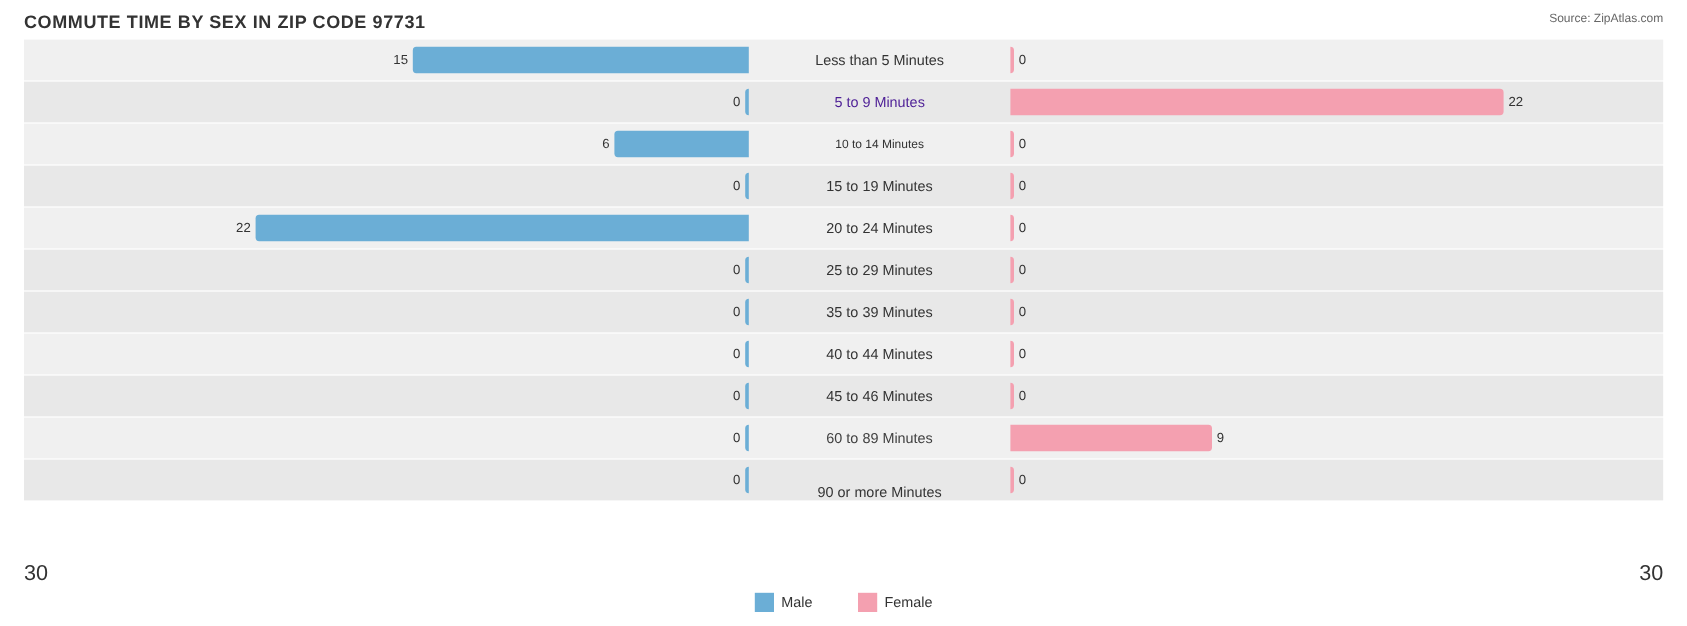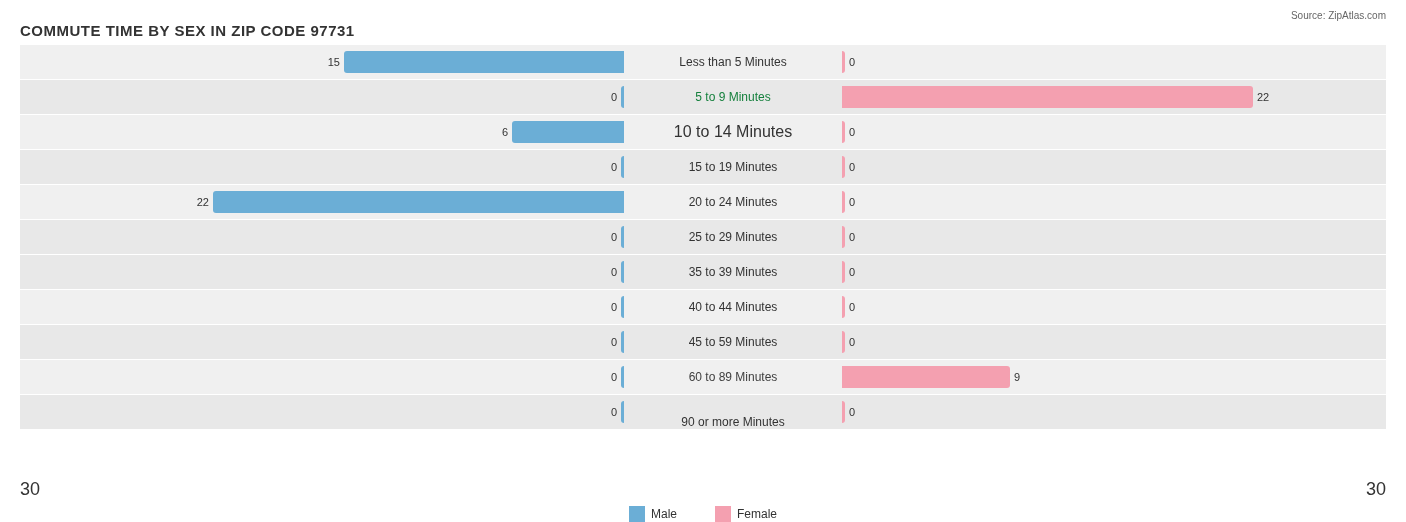--- a/index.html
+++ b/index.html
@@ -17,21 +17,20 @@
       padding: 10px 20px 40px 20px;
       position: relative;
     }
     .title {
       font-size: 15px;
       font-weight: bold;
       text-transform: uppercase;
       color: #333;
       margin-bottom: 6px;
       letter-spacing: 0.5px;
-      margin-top: 12px;
     }
     .source {
       position: absolute;
       top: 10px;
       right: 20px;
       font-size: 10px;
       color: #666;
     }
     .chart-area {
       position: relative;
@@ -150,32 +149,32 @@
         <div class="female-bar-container" style="display: flex; align-items: center; justify-content: flex-start; width: 590px; padding-left: 4px; flex-shrink: 0;">
           <div style="height: 22px; background: rgb(244, 160, 176); border-radius: 0px 3px 3px 0px; width: 3px; flex-shrink: 0;"></div>
           <span style="font-size: 11px; color: rgb(51, 51, 51); margin-left: 4px;">0</span>
         </div>
       </div>
       <div class="row" style="display: flex; align-items: center; height: 34px; margin-bottom: 1px; background: rgb(232, 232, 232); position: relative;">
         <div class="male-bar-container" style="display: flex; align-items: center; justify-content: flex-end; width: 590px; padding-right: 4px; flex-shrink: 0;">
           <span style="font-size: 11px; color: rgb(51, 51, 51); margin-right: 4px;">0</span>
           <div style="height: 22px; background: rgb(107, 174, 214); border-radius: 3px 0px 0px 3px; width: 3px; flex-shrink: 0;"></div>
         </div>
-        <div class="label-center" style="width: 210px; text-align: center; font-size: 12px; color: #15803d; flex-shrink: 0; padding: 0px 4px;">5 to 9 Minutes</div>
+        <div class="label-center" style="width: 210px; text-align: center; font-size: 12px; color: #4c1d95; flex-shrink: 0; padding: 0px 4px;">5 to 9 Minutes</div>
         <div class="female-bar-container" style="display: flex; align-items: center; justify-content: flex-start; width: 590px; padding-left: 4px; flex-shrink: 0;">
           <div class="bar-female" style="height: 22px; background: rgb(244, 160, 176); border-radius: 0px 3px 3px 0px; width: 411px; flex-shrink: 0;"></div>
           <span class="val-female" style="font-size: 11px; color: rgb(51, 51, 51); margin-left: 4px; flex-shrink: 0;">22</span>
         </div>
       </div>
       <div class="row" style="display: flex; align-items: center; height: 34px; margin-bottom: 1px; background: rgb(240, 240, 240); position: relative;">
         <div class="male-bar-container" style="display: flex; align-items: center; justify-content: flex-end; width: 590px; padding-right: 4px; flex-shrink: 0;">
           <span class="val-male" style="font-size: 11px; color: rgb(51, 51, 51); margin-right: 4px; flex-shrink: 0;">6</span>
           <div class="bar-male" style="height: 22px; background: rgb(107, 174, 214); border-radius: 3px 0px 0px 3px; width: 112px; flex-shrink: 0;"></div>
         </div>
-        <div class="label-center" style="width: 210px; text-align: center; font-size: 16px; color: rgb(51, 51, 51); flex-shrink: 0; padding: 0px 4px;">10 to 14 Minutes</div>
+        <div class="label-center" style="width: 210px; text-align: center; font-size: 10px; color: rgb(51, 51, 51); flex-shrink: 0; padding: 0px 4px;">10 to 14 Minutes</div>
         <div class="female-bar-container" style="display: flex; align-items: center; justify-content: flex-start; width: 590px; padding-left: 4px; flex-shrink: 0;">
           <div style="height: 22px; background: rgb(244, 160, 176); border-radius: 0px 3px 3px 0px; width: 3px; flex-shrink: 0;"></div>
           <span style="font-size: 11px; color: rgb(51, 51, 51); margin-left: 4px;">0</span>
         </div>
       </div>
       <div class="row" style="display: flex; align-items: center; height: 34px; margin-bottom: 1px; background: rgb(232, 232, 232); position: relative;">
         <div class="male-bar-container" style="display: flex; align-items: center; justify-content: flex-end; width: 590px; padding-right: 4px; flex-shrink: 0;">
           <span style="font-size: 11px; color: rgb(51, 51, 51); margin-right: 4px;">0</span>
           <div style="height: 22px; background: rgb(107, 174, 214); border-radius: 3px 0px 0px 3px; width: 3px; flex-shrink: 0;"></div>
         </div>
@@ -227,21 +226,21 @@
         <div class="female-bar-container" style="display: flex; align-items: center; justify-content: flex-start; width: 590px; padding-left: 4px; flex-shrink: 0;">
           <div style="height: 22px; background: rgb(244, 160, 176); border-radius: 0px 3px 3px 0px; width: 3px; flex-shrink: 0;"></div>
           <span style="font-size: 11px; color: rgb(51, 51, 51); margin-left: 4px;">0</span>
         </div>
       </div>
       <div class="row" style="display: flex; align-items: center; height: 34px; margin-bottom: 1px; background: rgb(232, 232, 232); position: relative;">
         <div class="male-bar-container" style="display: flex; align-items: center; justify-content: flex-end; width: 590px; padding-right: 4px; flex-shrink: 0;">
           <span style="font-size: 11px; color: rgb(51, 51, 51); margin-right: 4px;">0</span>
           <div style="height: 22px; background: rgb(107, 174, 214); border-radius: 3px 0px 0px 3px; width: 3px; flex-shrink: 0;"></div>
         </div>
-        <div class="label-center" style="width: 210px; text-align: center; font-size: 12px; color: rgb(51, 51, 51); flex-shrink: 0; padding: 0px 4px;">45 to 59 Minutes</div>
+        <div class="label-center" style="width: 210px; text-align: center; font-size: 12px; color: rgb(51, 51, 51); flex-shrink: 0; padding: 0px 4px;">45 to 46 Minutes</div>
         <div class="female-bar-container" style="display: flex; align-items: center; justify-content: flex-start; width: 590px; padding-left: 4px; flex-shrink: 0;">
           <div style="height: 22px; background: rgb(244, 160, 176); border-radius: 0px 3px 3px 0px; width: 3px; flex-shrink: 0;"></div>
           <span style="font-size: 11px; color: rgb(51, 51, 51); margin-left: 4px;">0</span>
         </div>
       </div>
       <div class="row" style="display: flex; align-items: center; height: 34px; margin-bottom: 1px; background: rgb(240, 240, 240); position: relative;">
         <div class="male-bar-container" style="display: flex; align-items: center; justify-content: flex-end; width: 590px; padding-right: 4px; flex-shrink: 0;">
           <span style="font-size: 11px; color: rgb(51, 51, 51); margin-right: 4px;">0</span>
           <div style="height: 22px; background: rgb(107, 174, 214); border-radius: 3px 0px 0px 3px; width: 3px; flex-shrink: 0;"></div>
         </div>

